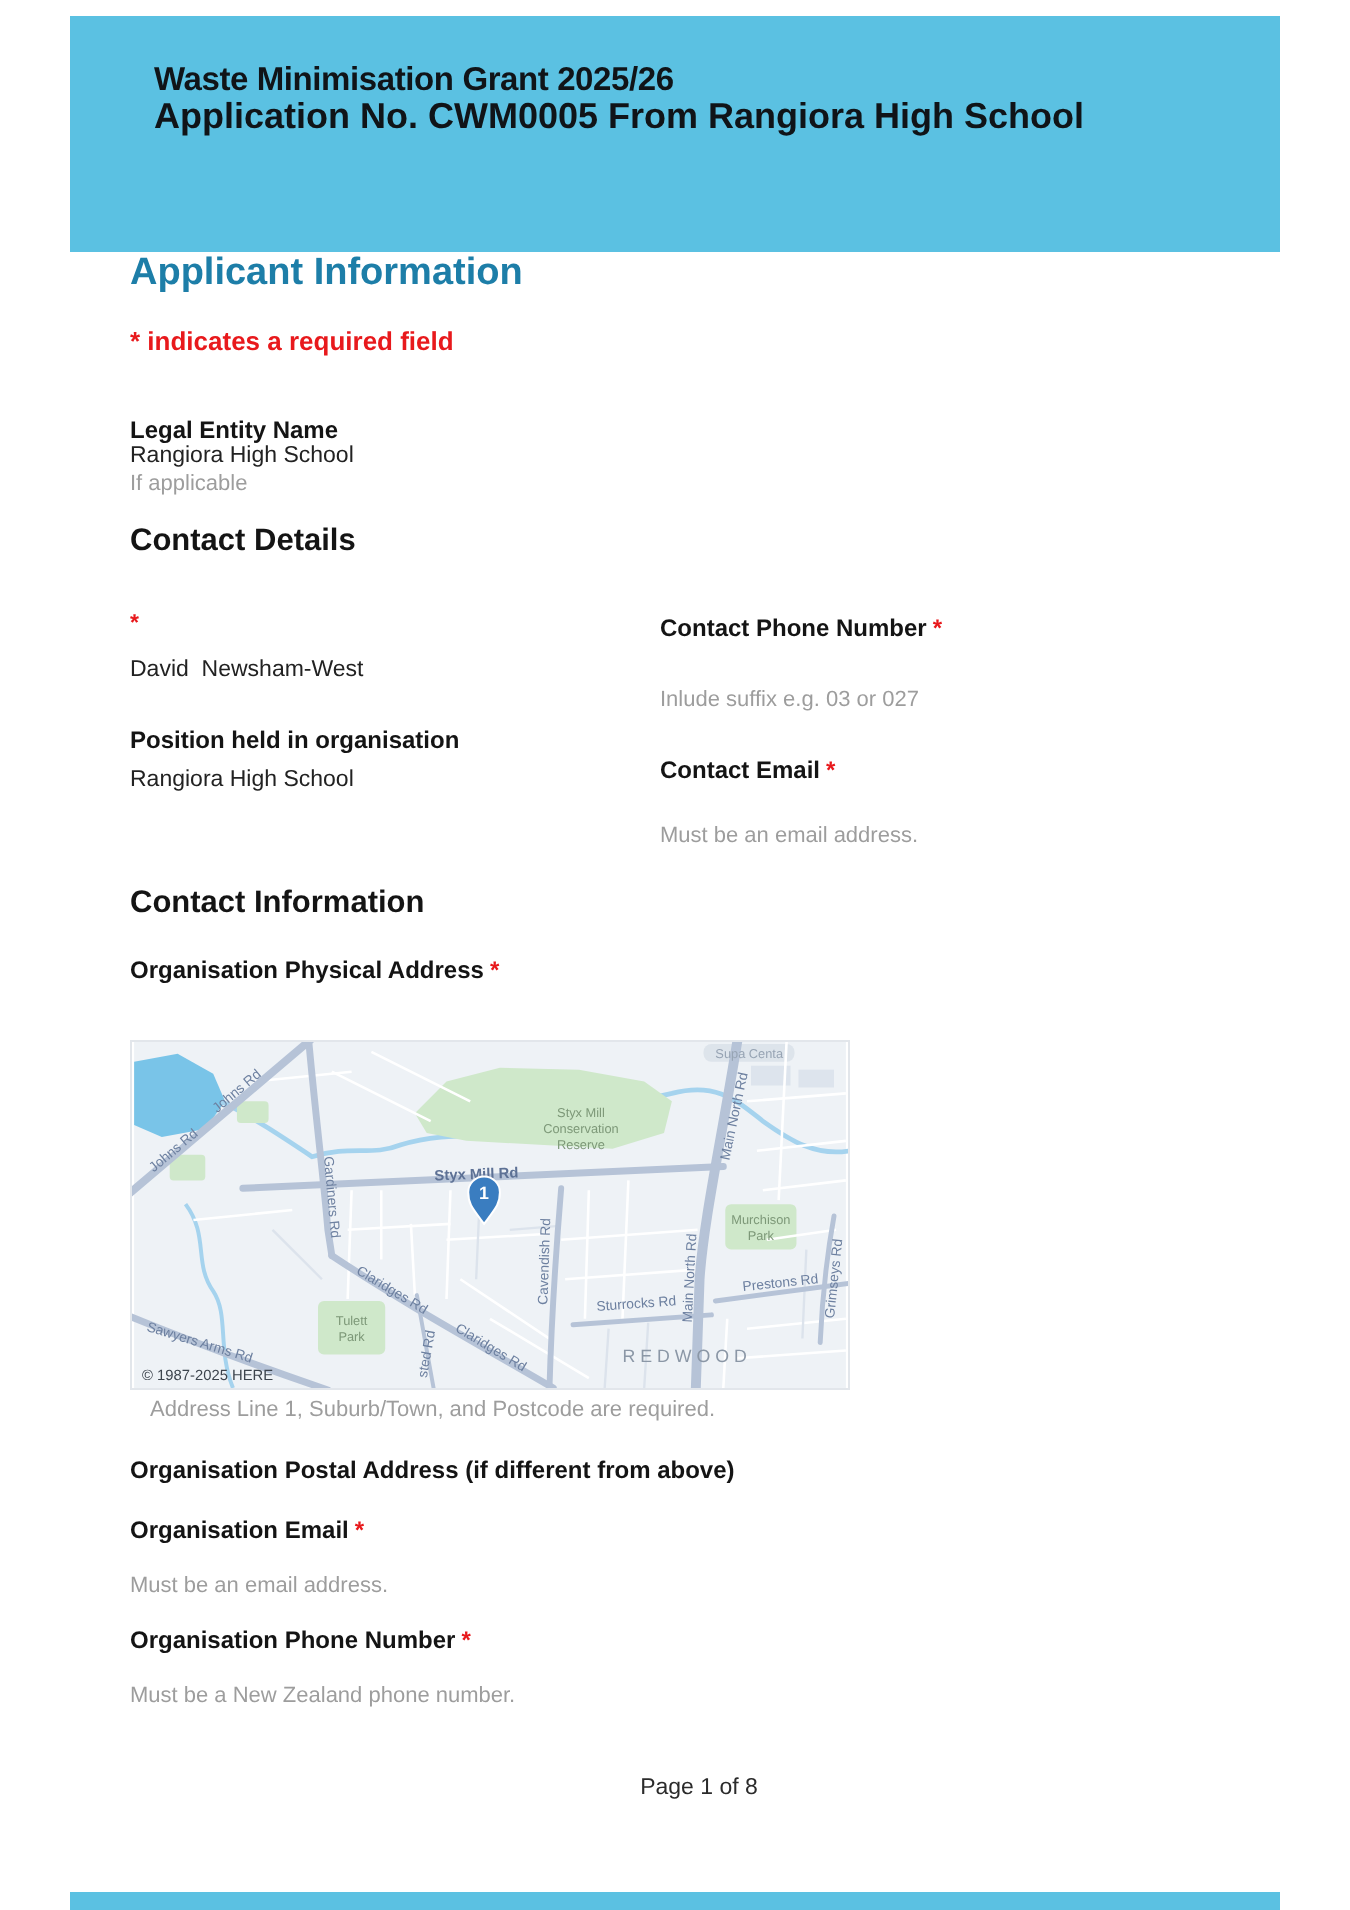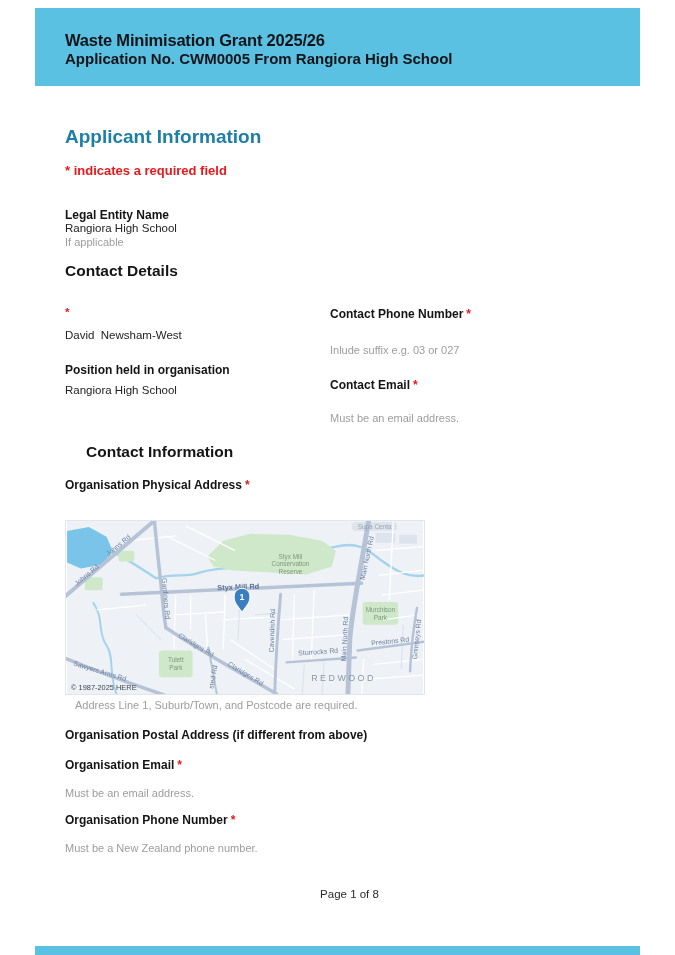--- a/index.html
+++ b/index.html
@@ -2,24 +2,24 @@
 <html><head>
 <meta charset="utf-8">
 <style>
   * { margin:0; padding:0; box-sizing:border-box; }
   html,body { background:#ffffff; }
   body { font-family:"Liberation Sans", sans-serif; color:#1a1a1a; }
   .page { position:relative; width:675px; height:955px; margin:0 auto; background:#ffffff; overflow:hidden; }
 
   
   .band { position:absolute; left:35px; width:605px; background:#5bc1e2; }
-  .band.top { top:8px; height:78px; padding:23px 20px 0 30px; }
+  .band.top { top:8px; height:118px; padding:23px 20px 0 42px; }
   .band.bottom { top:946px; height:9px; }
   .band .t1 { font-size:16.5px; font-weight:bold; color:#101418; line-height:19px; letter-spacing:-0.2px; }
-  .band .t2 { font-size:15px; font-weight:bold; color:#101418; line-height:17px; }
+  .band .t2 { font-size:18px; font-weight:bold; color:#101418; line-height:17px; }
   .band .t3 { font-size:10.5px; color:#15191d; line-height:14px; margin-top:1px; }
 
   .abs { position:absolute; left:65px; }
 
   h2.section-teal { font-size:19px; font-weight:bold; color:#1d7ea8; letter-spacing:0; }
   h2.section-black { font-size:15.5px; font-weight:bold; color:#141414; }
   .required-note { font-size:13px; font-weight:bold; color:#e8191c; }
   .field-label { font-size:12px; font-weight:bold; color:#141414; }
   .field-value { font-size:11.5px; color:#222; white-space:pre; }
   .hint { font-size:11px; color:#9d9d9d; }
@@ -63,21 +63,21 @@
 
   <div class="abs field-label" style="top:363px;">Position held in organisation</div>
   <div class="abs field-value" style="top:384px;">Rangiora High School</div>
 
   <div class="abs field-label" style="left:330px; top:307px;"><span>Contact Phone Number</span><span class="req">*</span></div>
   <div class="abs hint" style="left:330px; top:344px;">Inlude suffix e.g. 03 or 027</div>
 
   <div class="abs field-label" style="left:330px; top:378px;"><span>Contact Email</span><span class="req">*</span></div>
   <div class="abs hint" style="left:330px; top:412px;">Must be an email address.</div>
 
-  <h2 class="abs section-black" style="top:443px;margin-left:21px;">Contact Information</h2>
+  <h2 class="abs section-black" style="top:443px;">Contact Information</h2>
 
   <div class="abs field-label" style="top:478px;"><span>Organisation Physical Address</span><span class="req">*</span></div>
 
   <div class="map-wrap">
     <svg width="358" height="173" viewBox="0 0 360 175">
       <rect x="0" y="0" width="360" height="175" fill="#eef2f6"></rect>
 
       <polygon points="0,10 22,6 40,16 46,30 36,44 14,48 0,42" fill="#79c4e8"></polygon>
       <path d="M 44,30 C 60,38 75,48 90,58 C 110,52 120,58 135,52 C 160,44 185,50 210,44 C 235,38 252,30 272,26 C 295,20 305,30 318,40 C 332,50 345,58 362,55" fill="none" stroke="#a5d3ee" stroke-width="2.4"></path>
       <path d="M 26,82 C 38,98 30,112 40,126 C 48,138 42,155 50,175" fill="none" stroke="#a5d3ee" stroke-width="2"></path>

